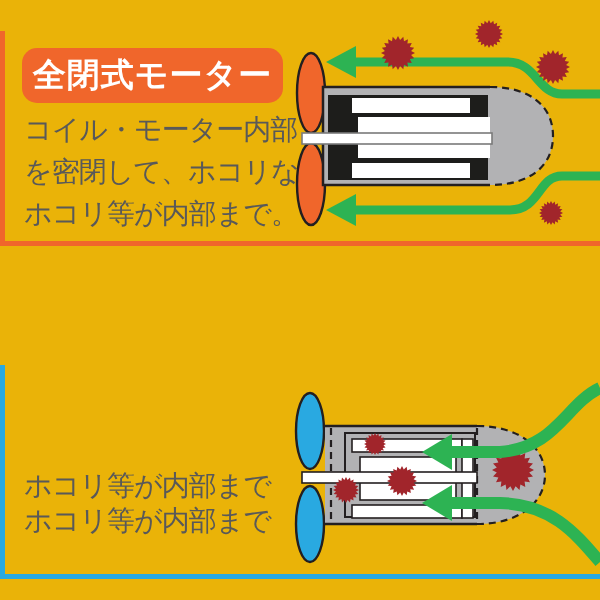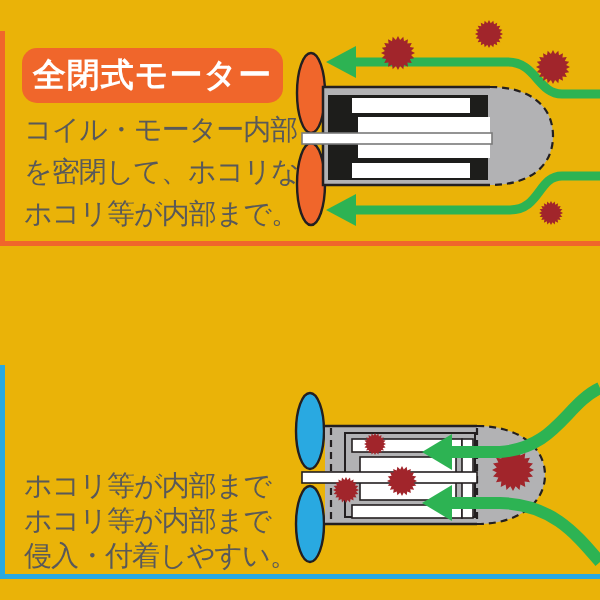--- a/index.html
+++ b/index.html
@@ -59,21 +59,20 @@
   <div class="panel-label label1">全閉式モーター</div>
   <div class="desc desc1">
     <span>コイル・モーター内部</span>
     <span>を密閉して、ホコリな</span>
     <span>ホコリ等が内部まで。</span>
   </div>
 
   <div class="desc desc2">
     <span>ホコリ等が内部まで</span>
     <span>ホコリ等が内部まで</span>
-    <span>侵入・付着しやすい。</span>
   </div>
 
   <svg class="illustrations" width="600" height="600" viewBox="0 0 600 600">
 
     <g>
 
       <ellipse class="fan-orange" cx="311" cy="93" rx="14" ry="40"></ellipse>
       <ellipse class="fan-orange" cx="311" cy="184" rx="14" ry="41"></ellipse>
 
       <path class="motor-gray" d="M323,87 L490,87 C530,87 553,106 553,136 C553,166 530,185 490,185 L323,185 Z"></path>

